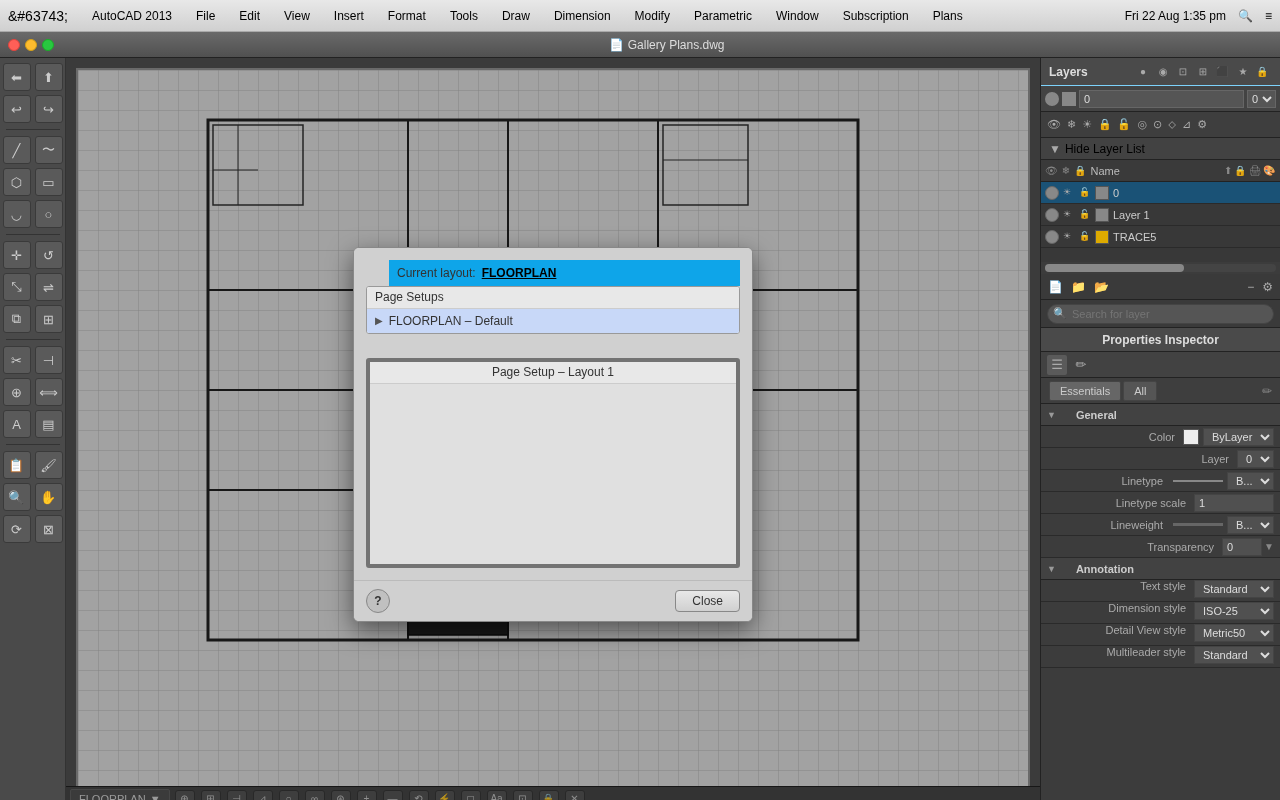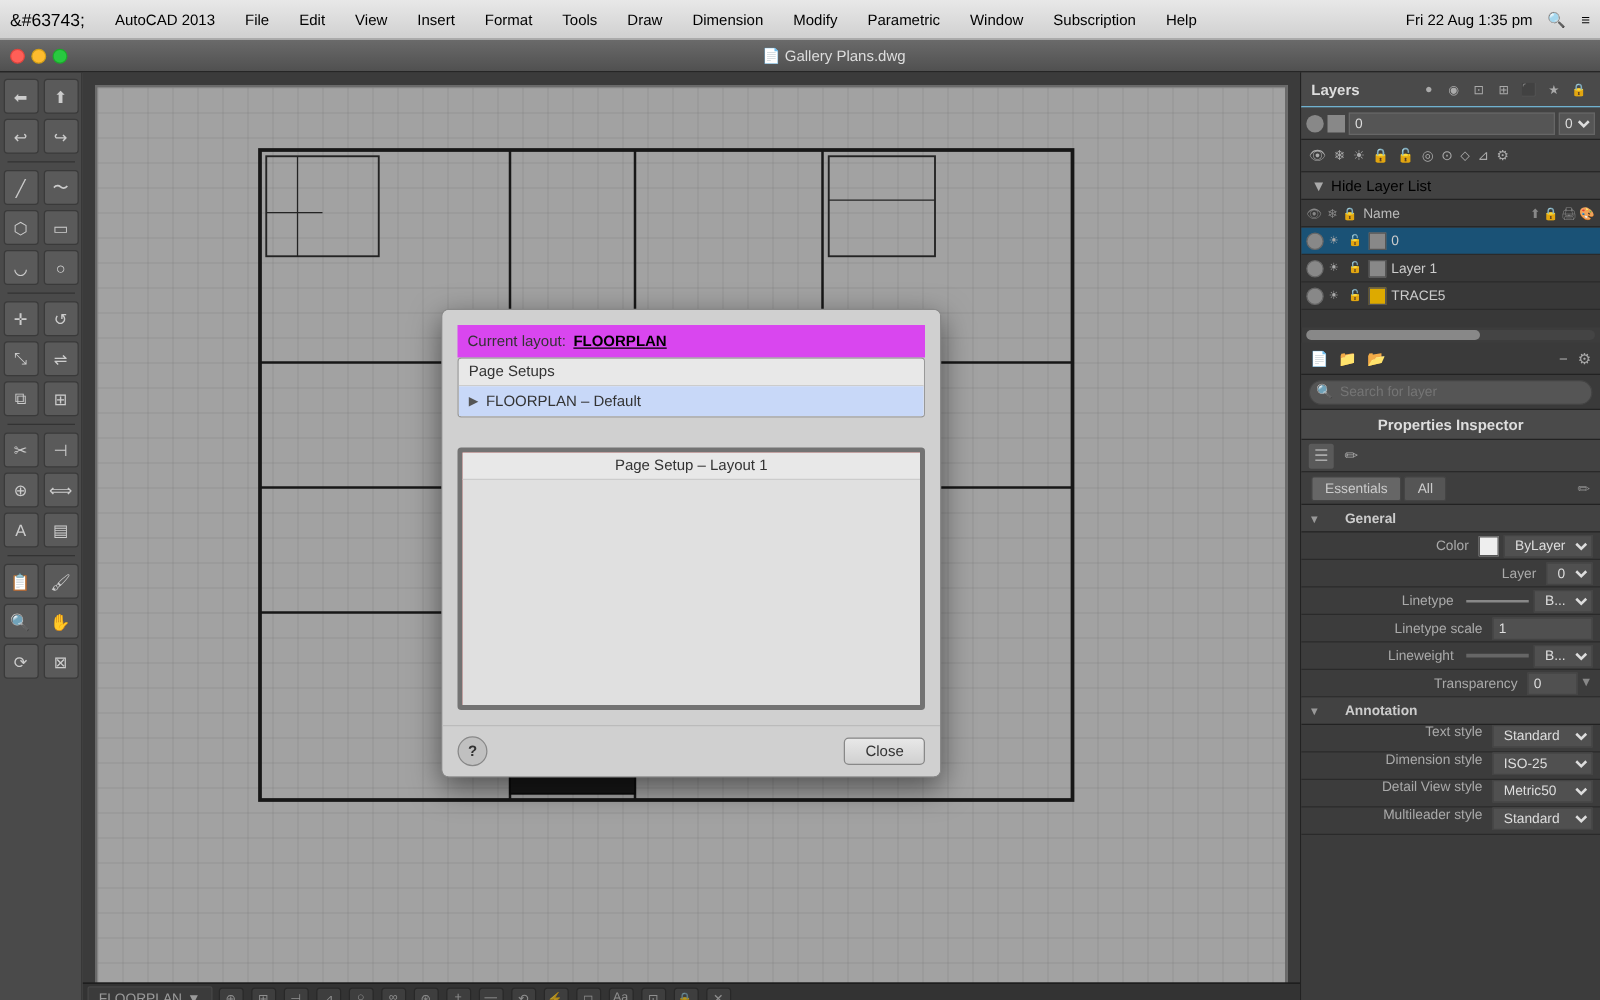--- a/index.html
+++ b/index.html
@@ -230,21 +230,21 @@
       height: 24px; background: linear-gradient(to bottom, #d0d0d0, #b8b8b8);
       display: flex; align-items: center; justify-content: center;
       border-bottom: 1px solid #999;
     }
     .dialog-title { font-size: 12px; color: #333; font-weight: bold; }
 
     #dialog-body { padding: 12px; background: #d0d0d0; }
 
     .current-layout-row {
       display: flex; align-items: center; gap: 6px;
-      padding: 6px 8px; background: #d946ef;
+      padding: 6px 8px; background: #0ea5e9; margin-left: 23px;
     }
     .cl-label { font-size: 12px; color: #333; }
     .cl-name { font-size: 12px; color: #000; font-weight: bold; text-decoration: underline; }
 
     
     .page-setups-container { background: white; border: 1px solid #999; border-radius: 3px; overflow: hidden; }
     .ps-header { height: 22px; background: #e8e8e8; border-bottom: 1px solid #ccc; display: flex; align-items: center; padding: 0 8px; }
     .ps-header-text { font-size: 12px; color: #333; }
     .ps-row { height: 24px; display: flex; align-items: center; padding: 0 8px; gap: 6px; cursor: pointer; }
     .ps-row.selected { background: #c8d8f8; }
@@ -290,21 +290,21 @@
   <span class="menu-item">View</span>
   <span class="menu-item">Insert</span>
   <span class="menu-item">Format</span>
   <span class="menu-item">Tools</span>
   <span class="menu-item">Draw</span>
   <span class="menu-item">Dimension</span>
   <span class="menu-item">Modify</span>
   <span class="menu-item">Parametric</span>
   <span class="menu-item">Window</span>
   <span class="menu-item">Subscription</span>
-  <span class="menu-item">Help</span>
+  <span class="menu-item">Plans</span>
   <div class="menu-right">
     <span>Fri 22 Aug  1:35 pm</span>
     <span>🔍</span>
     <span>≡</span>
   </div>
 </div>
 
 <div id="app">
 
   <div id="titlebar">

